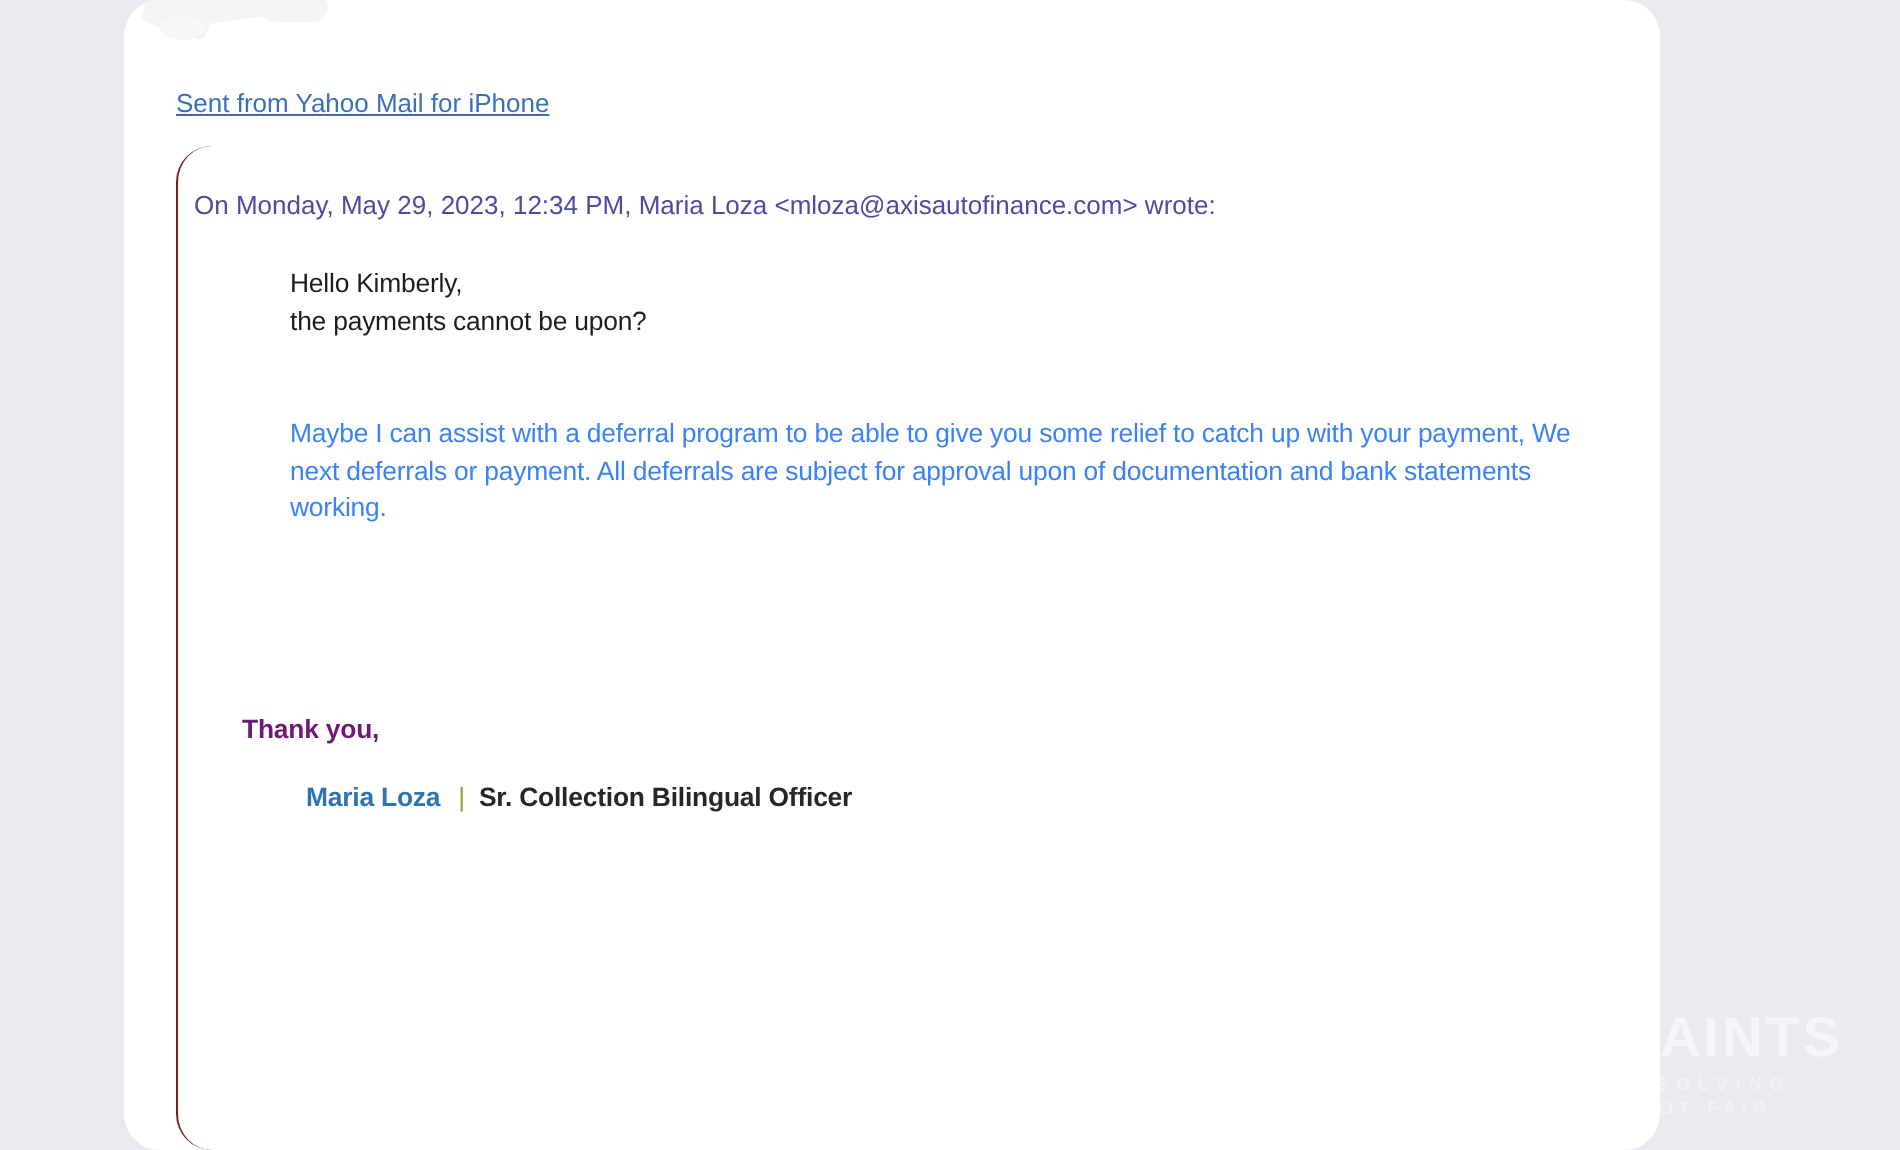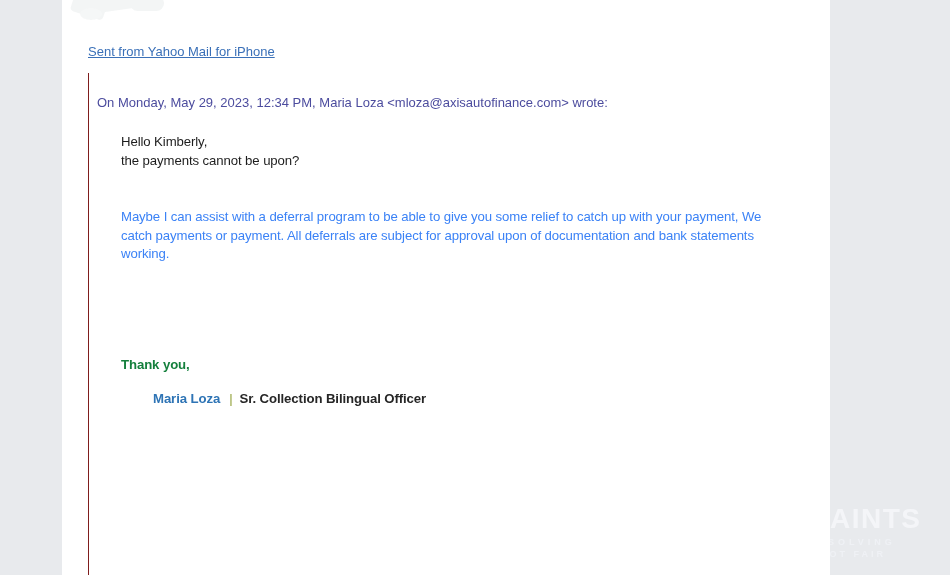--- a/index.html
+++ b/index.html
@@ -1,15 +1,15 @@
 <!DOCTYPE html>
 <html><head>
 <meta charset="utf-8">
 <style>
-  * { margin: 0; padding: 0; box-sizing: border-box; }
+  * { margin: 0; padding: 0; box-sizing: border-box; border-radius: 18px; }
   html, body {
     width: 950px; height: 575px;
     overflow: hidden;
     font-family: "Liberation Sans", sans-serif;
     background: #e8eaed;
   }
   .page {
     position: relative;
     width: 950px; height: 575px;
     background: #e8eaed;
@@ -99,33 +99,33 @@
     font-size: 13.2px;
     line-height: 18.6px;
     letter-spacing: -0.1px;
   }
   .para-1 { position: absolute; left: 16px; top: 60px;  width: 700px; font-size: 13.2px; line-height: 18.6px; color: #1d1d1d; letter-spacing: -0.1px; }
   .para-2 { position: absolute; left: 16px; top: 135px; width: 700px; font-size: 13.2px; line-height: 18.6px; color: #3b82f6; letter-spacing: -0.1px; }
   .closing {
     position: absolute;
     left: 16px; top: 283px;
     font-size: 13.2px; font-weight: bold;
-    color: #15803d;
+    color: #701a75;
   }
   .signature-row {
     position: absolute;
     left: 16px; top: 317px;
     font-size: 13.2px;
     white-space: nowrap;
     padding-left: 32px;
   }
   .sig-name { font-weight: bold; color: #2e74b5; }
   .sig-sep  { color: #93a23a; padding: 0 7px 0 9px; font-weight: normal; }
   .sig-title{ font-weight: bold; color: #262626; }
-  .wline { display: block; }
+  .wline { display: block; margin-left: 24px; }
 </style>
 </head>
 <body>
 
 <div class="page">
 
   <div class="watermark">
     <span class="wm-big">AINTS</span>
     <span class="wm-small-1">SOLVING</span>
     <span class="wm-small-2">NOT FAIR</span>
@@ -148,21 +148,21 @@
 
       <div class="mail-body">
 
         <div class="para-1">
           <span class="wline">Hello Kimberly,</span>
           <span class="wline">the payments cannot be upon?</span>
         </div>
 
         <div class="para-2">
           <span class="wline">Maybe I can assist with a deferral program to be able to give you some relief to catch up with your payment, We</span>
-          <span class="wline">catch payments or payment. All deferrals are subject for approval upon of documentation and bank statements</span>
+          <span class="wline">next deferrals or payment. All deferrals are subject for approval upon of documentation and bank statements</span>
           <span class="wline">working.</span>
         </div>
 
         <div class="closing">Thank you,</div>
 
         <div class="signature-row">
           <span class="sig-name">Maria Loza</span><span class="sig-sep">|</span><span class="sig-title">Sr. Collection Bilingual Officer</span>
         </div>
 
       </div>

